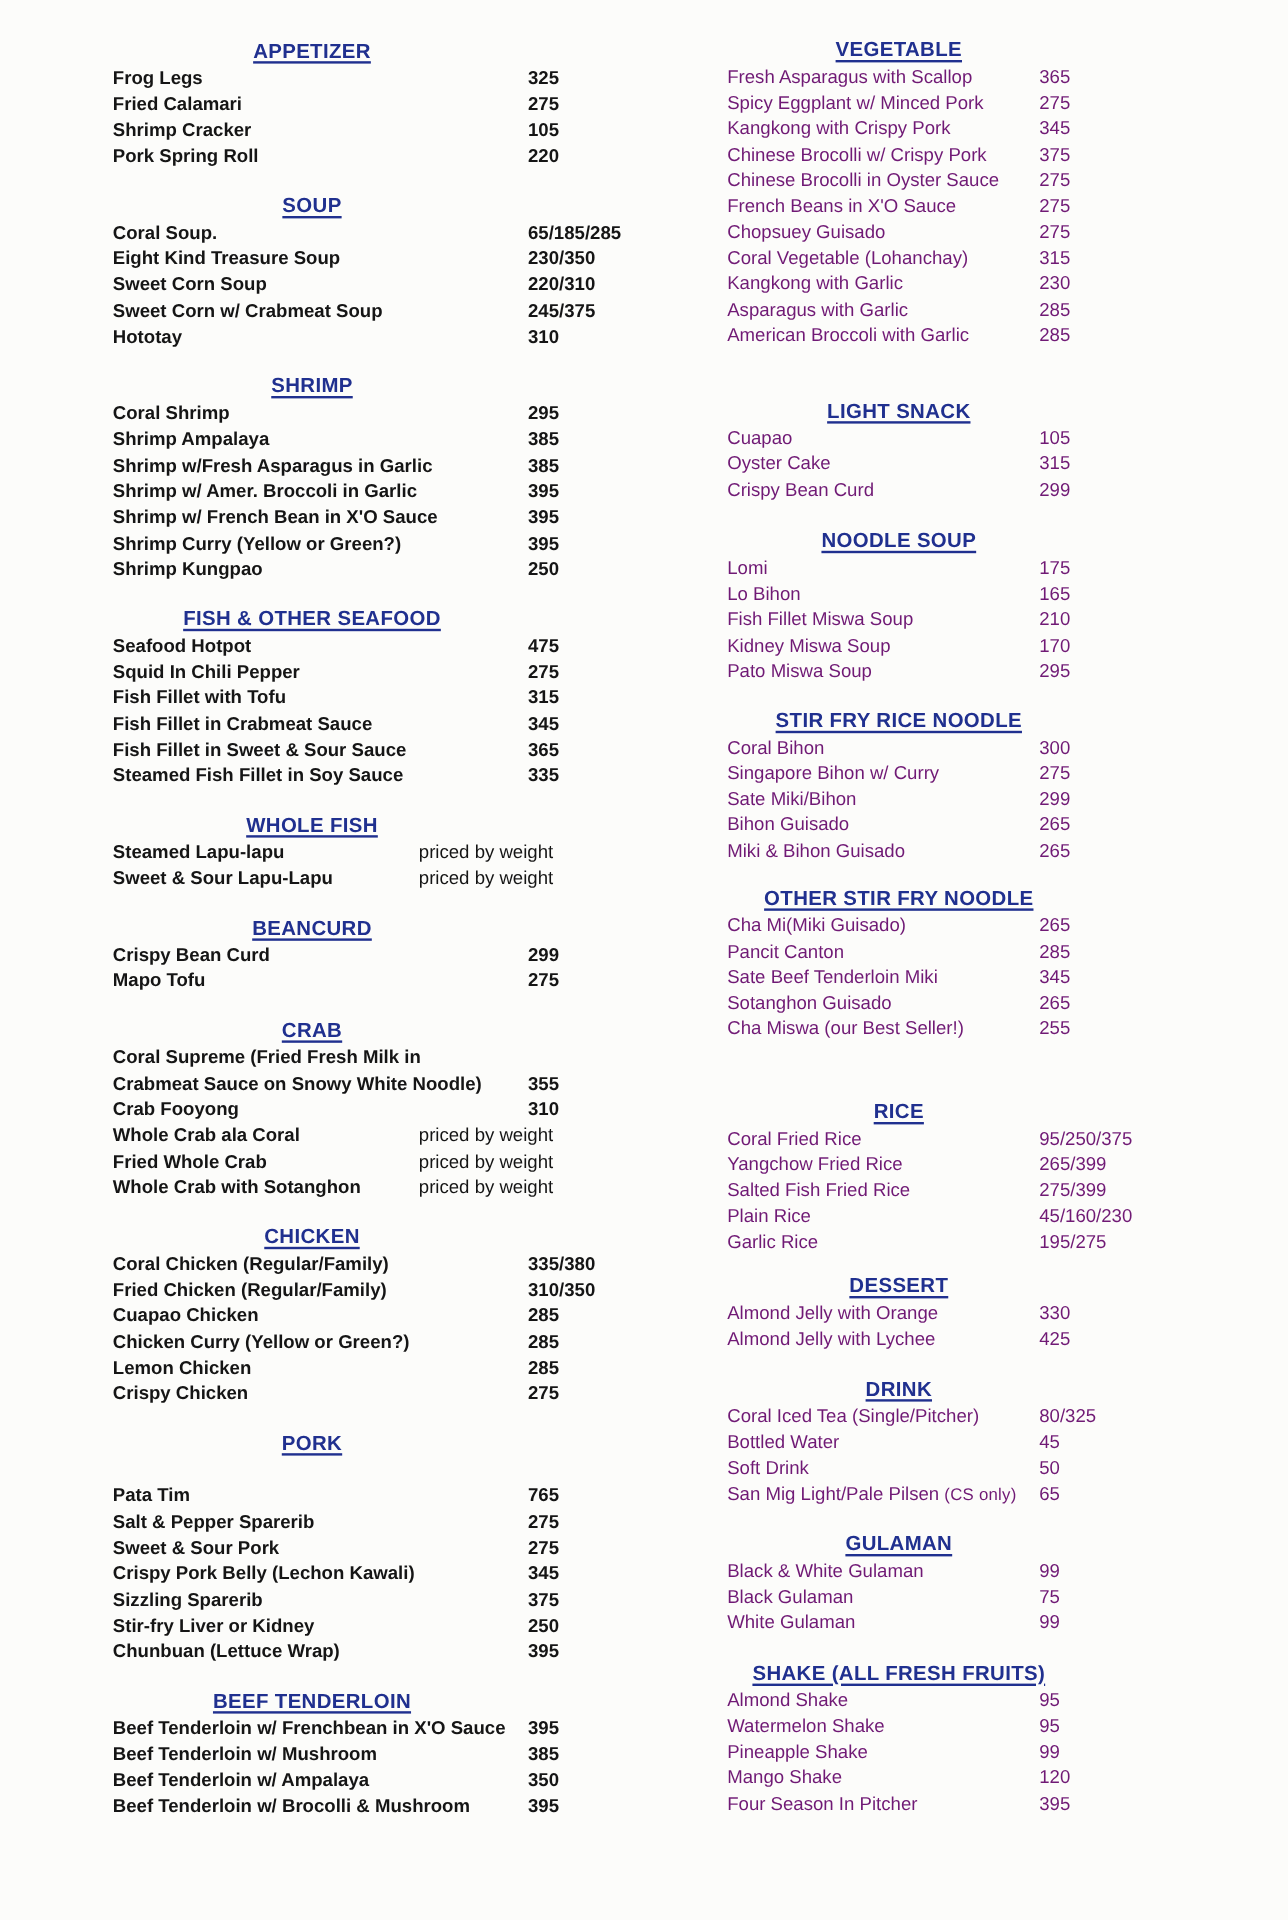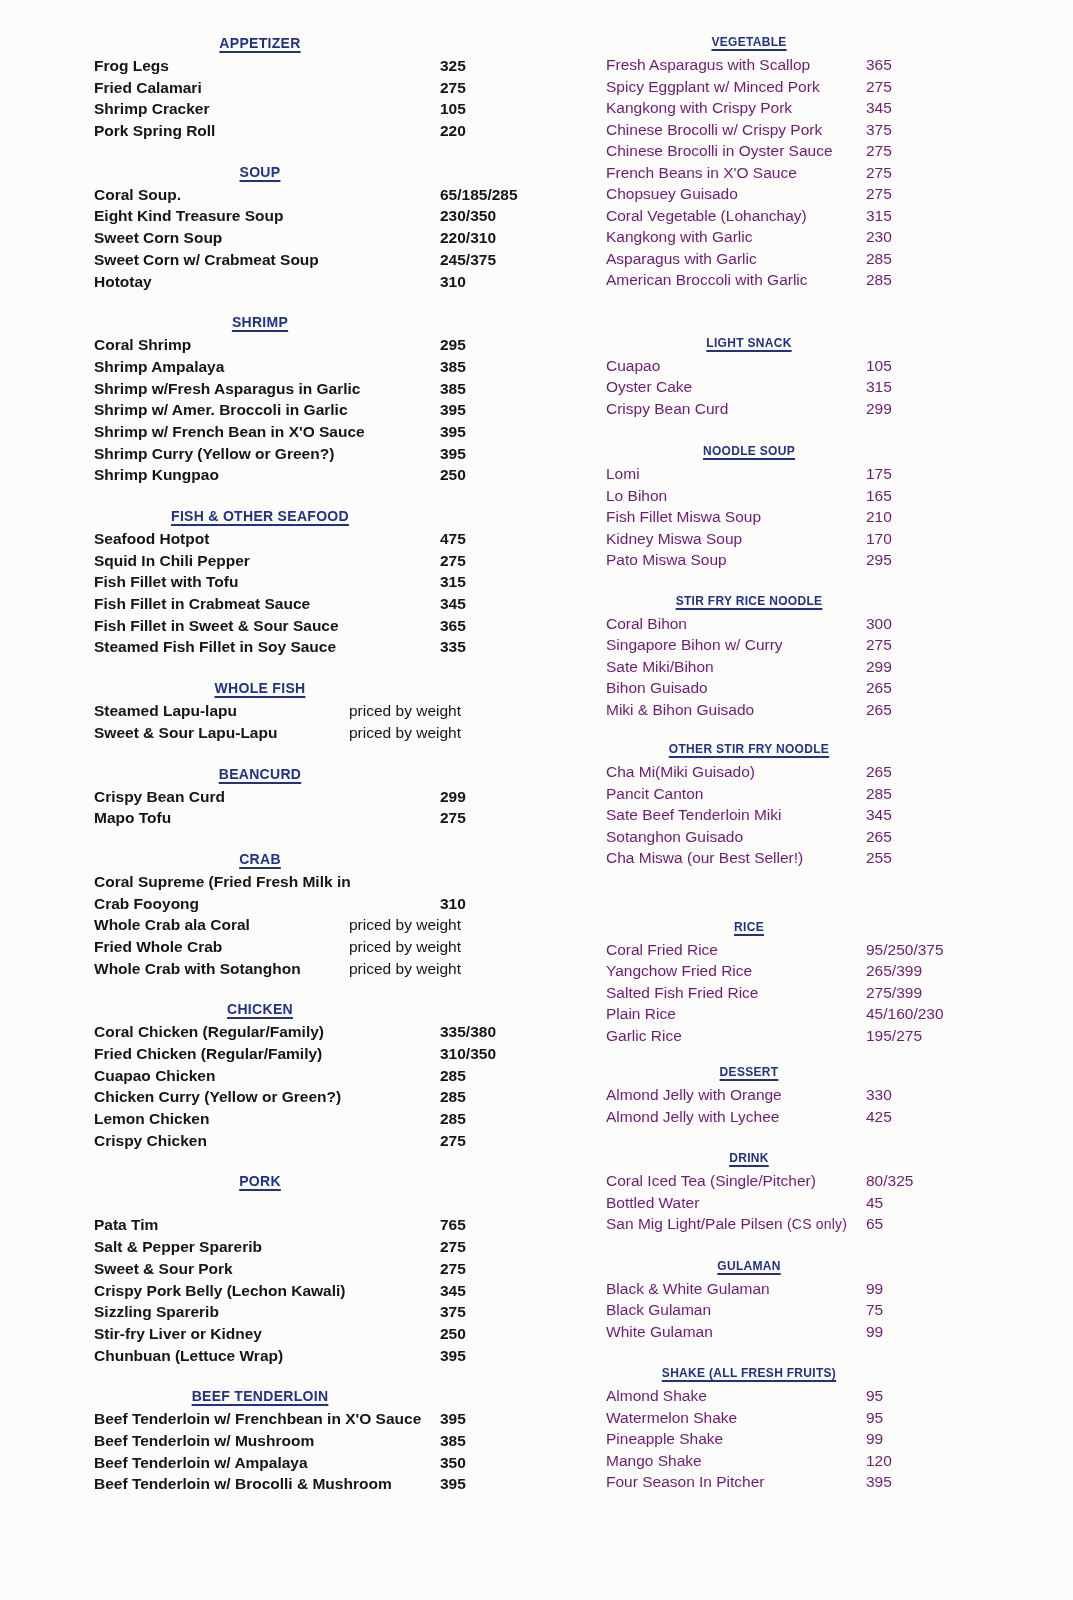--- a/index.html
+++ b/index.html
@@ -9,32 +9,32 @@
     font-family:"Liberation Sans",sans-serif;
     position:relative;
     overflow:hidden;
   }
   .col{position:absolute;top:0;}
   .col-left{left:84px;width:470px;padding-top:33px;}
   .col-right{left:601px;width:345px;padding-top:32px;}
   .sec{margin:0;}
   .sec-title{
     margin:0 0 2px 0;
-    font-size:14px;
+    font-size:17px;
     font-weight:bold;
     color:#20308f;
     text-decoration:underline;
     text-underline-offset:3px;
     text-decoration-thickness:1.5px;
     text-align:center;
     width:352px;
     line-height:20px;
     letter-spacing:.3px;
   }
-  .col-right .sec-title{width:296px;font-size:12px;}
+  .col-right .sec-title{width:296px;font-size:17px;}
   .row{
     position:relative;
     height:21.7px;
     line-height:21.7px;
     font-size:15.5px;
     color:#151515;
     white-space:nowrap;
     padding-left:10px;
   }
   .col-left .row{font-weight:600;}
@@ -101,20 +101,21 @@
 
   <div class="sec g20">
     <h2 class="sec-title">BEANCURD</h2>
     <div class="row"><span class="nm">Crispy Bean Curd</span><span class="pr">299</span></div>
     <div class="row"><span class="nm">Mapo Tofu</span><span class="pr">275</span></div>
   </div>
 
   <div class="sec g20">
     <h2 class="sec-title">CRAB</h2>
     <div class="row"><span class="nm">Coral Supreme (Fried Fresh Milk in</span></div>
+    <div class="row"><span class="nm">Crabmeat Sauce on Snowy White Noodle)</span><span class="pr">355</span></div>
     <div class="row"><span class="nm">Crab Fooyong</span><span class="pr">310</span></div>
     <div class="row"><span class="nm">Whole Crab ala Coral</span><span class="pr wt">priced by weight</span></div>
     <div class="row"><span class="nm">Fried Whole Crab</span><span class="pr wt">priced by weight</span></div>
     <div class="row"><span class="nm">Whole Crab with Sotanghon</span><span class="pr wt">priced by weight</span></div>
   </div>
 
   <div class="sec g20">
     <h2 class="sec-title">CHICKEN</h2>
     <div class="row"><span class="nm">Coral Chicken  (Regular/Family)</span><span class="pr">335/380</span></div>
     <div class="row"><span class="nm">Fried Chicken  (Regular/Family)</span><span class="pr">310/350</span></div>
@@ -208,20 +209,21 @@
   <div class="sec g1">
     <h2 class="sec-title">DESSERT</h2>
     <div class="row"><span class="nm">Almond Jelly with Orange</span><span class="pr">330</span></div>
     <div class="row"><span class="nm">Almond Jelly with Lychee</span><span class="pr">425</span></div>
   </div>
 
   <div class="sec g21">
     <h2 class="sec-title">DRINK</h2>
     <div class="row"><span class="nm">Coral Iced Tea  (Single/Pitcher)</span><span class="pr">80/325</span></div>
     <div class="row"><span class="nm">Bottled Water</span><span class="pr">45</span></div>
+    <div class="row"><span class="nm">Soft Drink</span><span class="pr">50</span></div>
     <div class="row"><span class="nm">San Mig Light/Pale Pilsen</span> <span class="note">(CS only)</span><span class="pr">65</span></div>
   </div>
 
   <div class="sec g21">
     <h2 class="sec-title">GULAMAN</h2>
     <div class="row"><span class="nm">Black &amp; White Gulaman</span><span class="pr">99</span></div>
     <div class="row"><span class="nm">Black Gulaman</span><span class="pr">75</span></div>
     <div class="row"><span class="nm">White Gulaman</span><span class="pr">99</span></div>
   </div>
 

